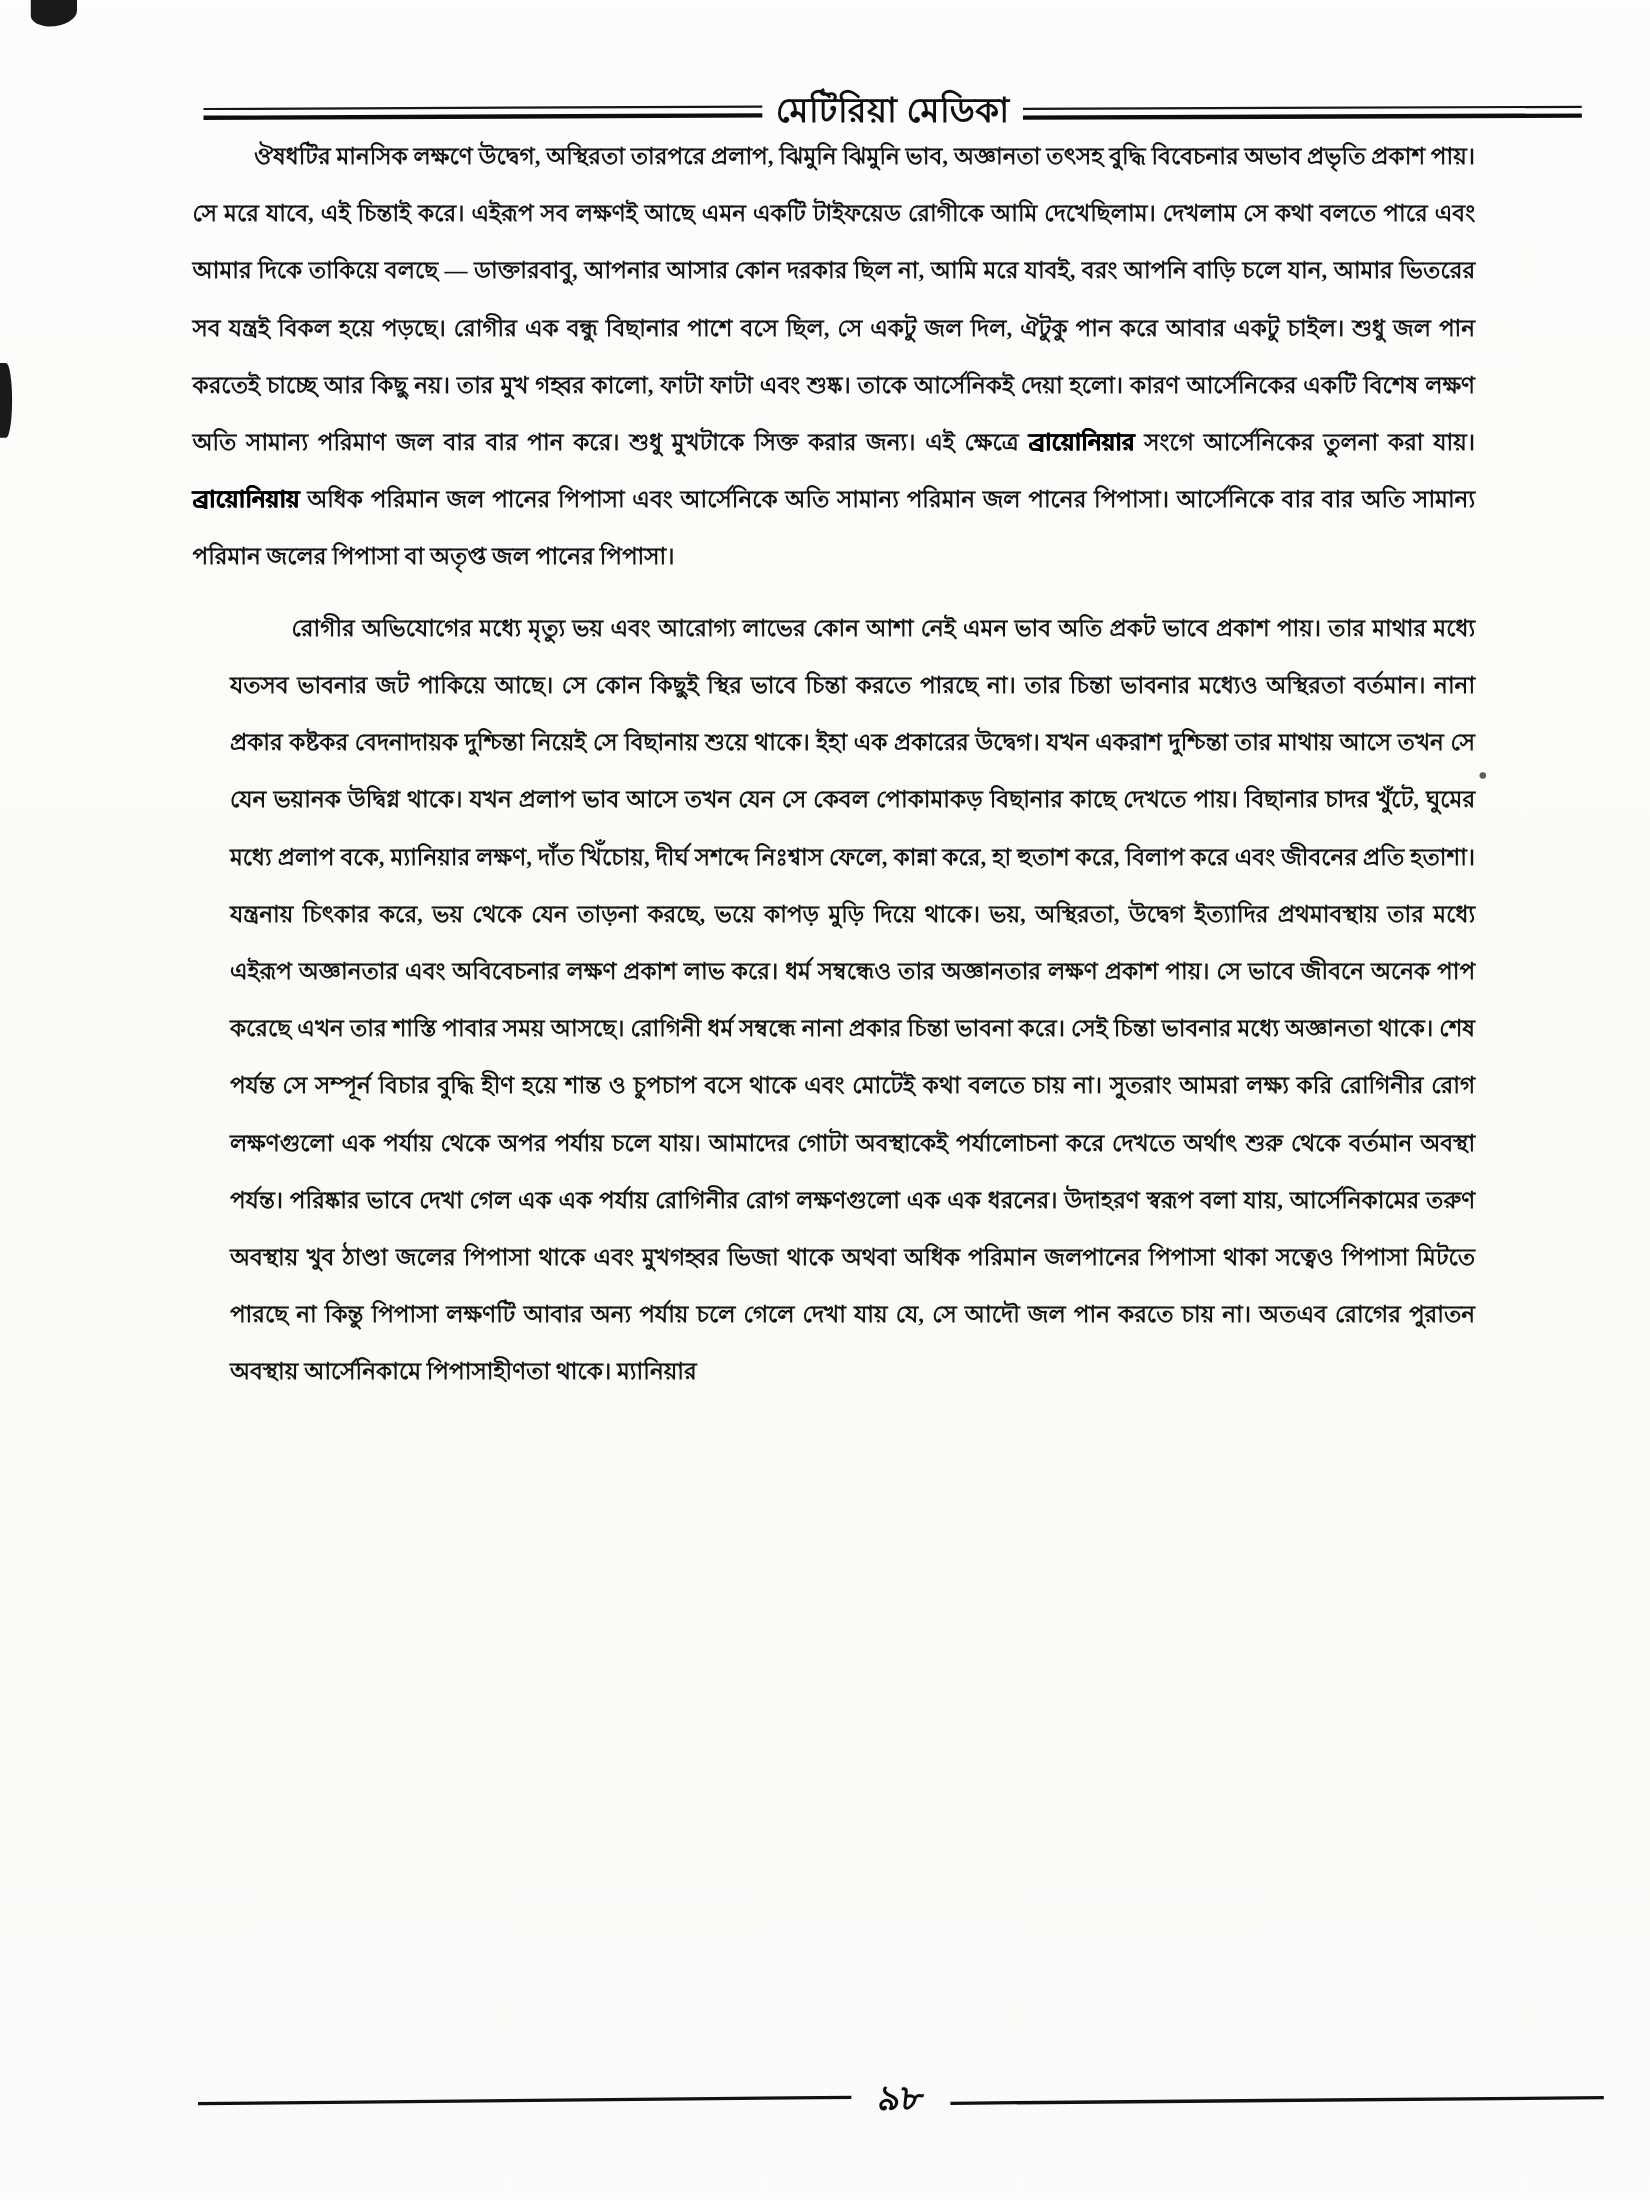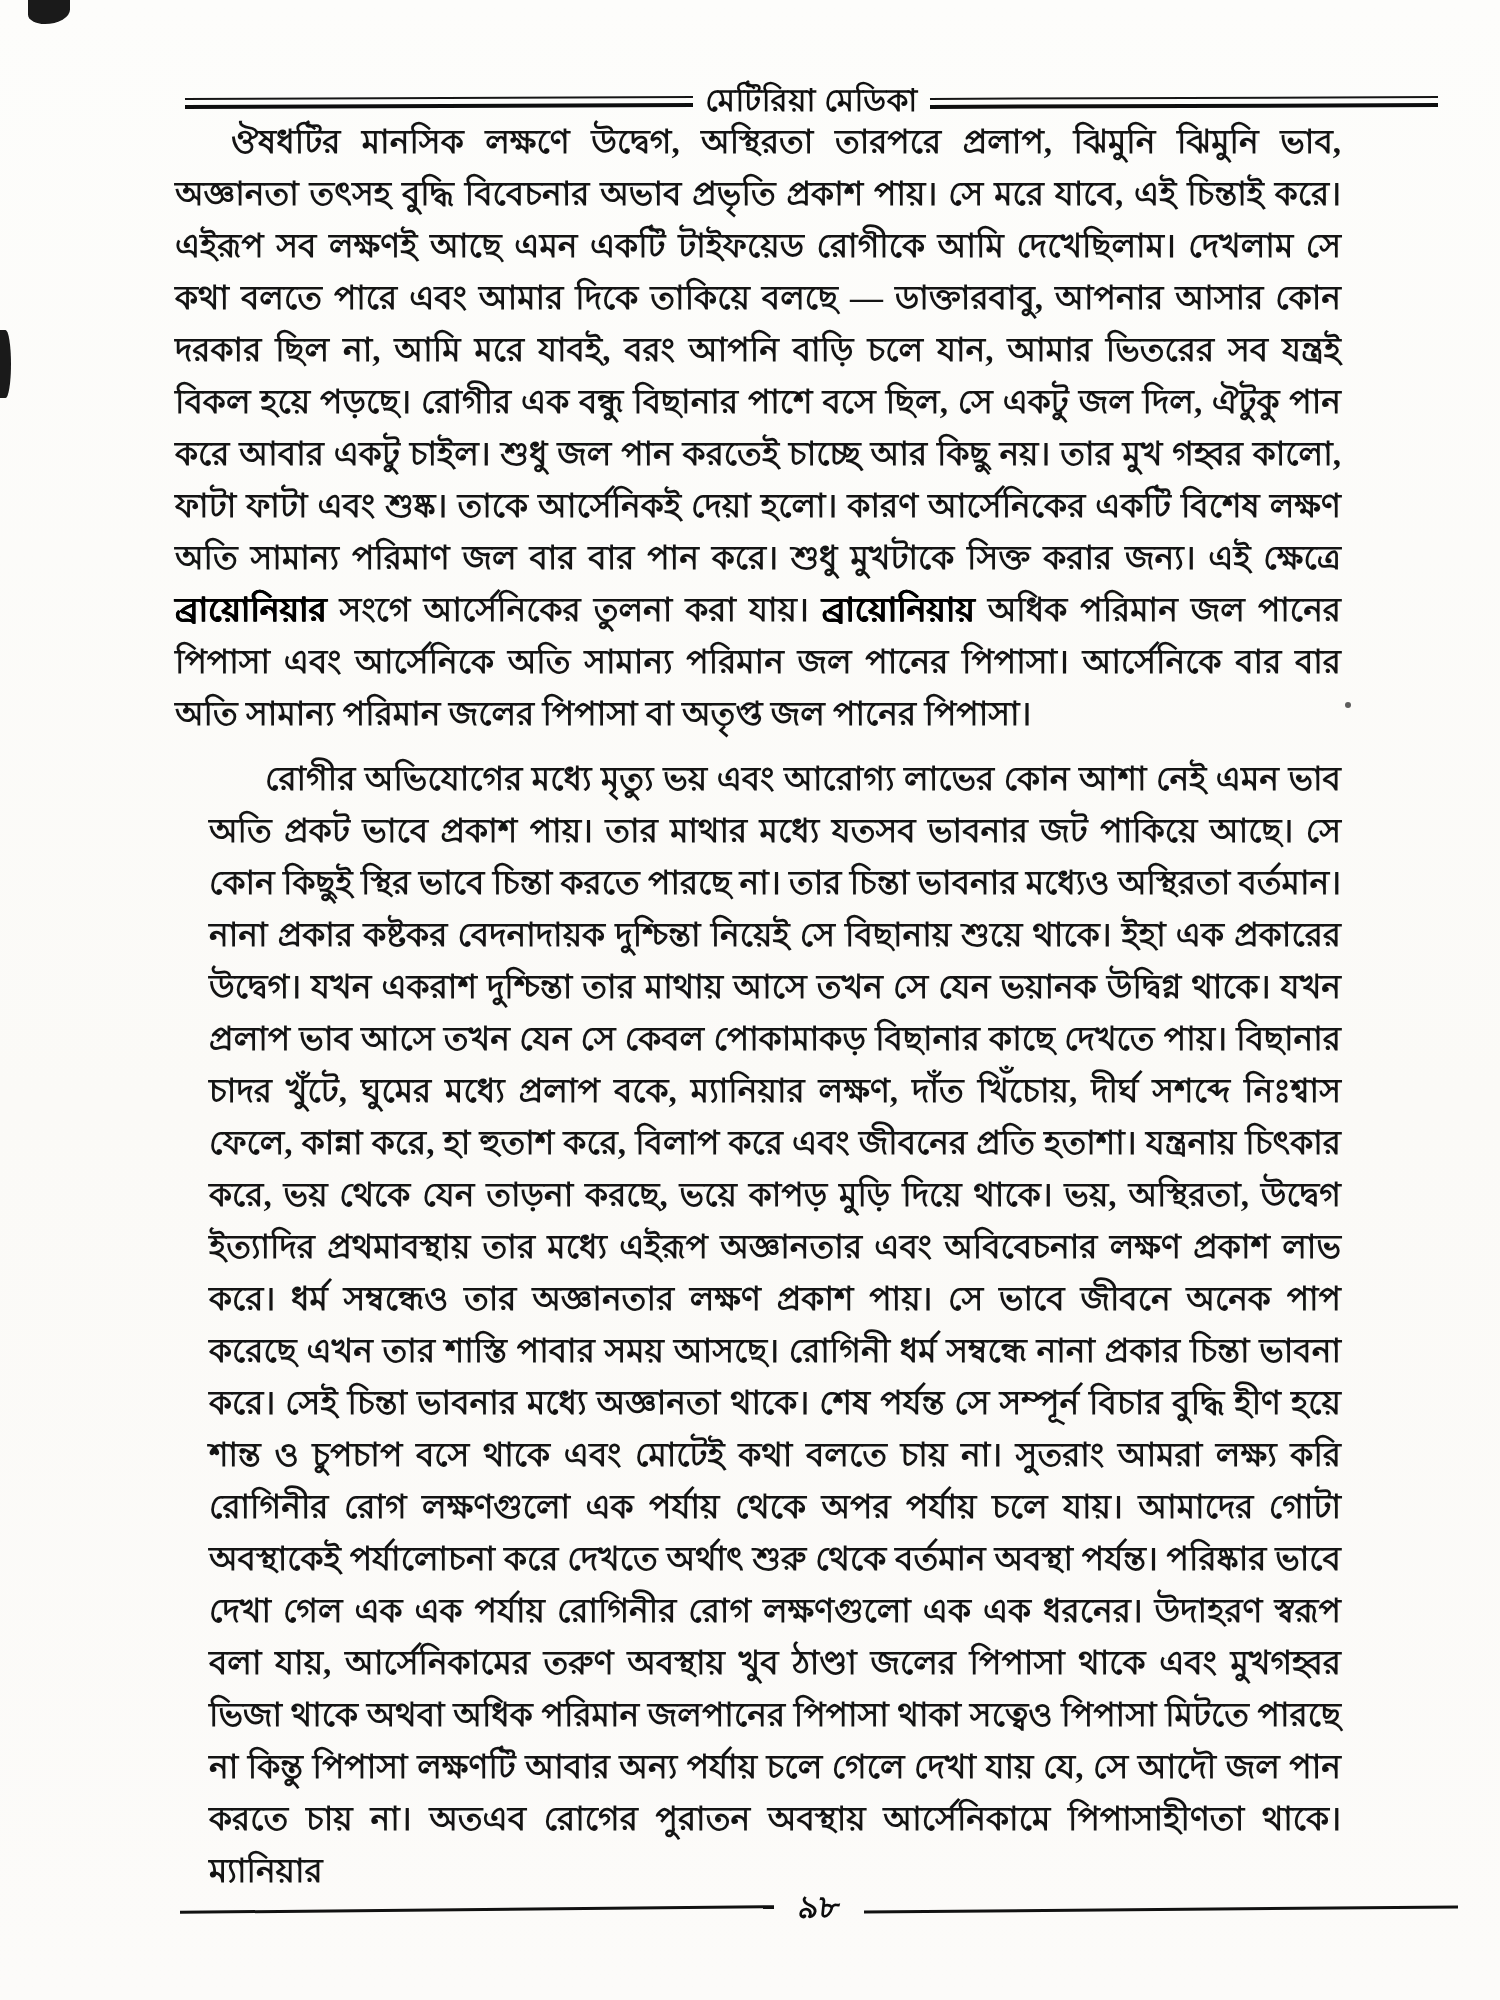--- a/index.html
+++ b/index.html
@@ -36,21 +36,21 @@
     font-weight: bold;
     letter-spacing: 0.5px;
     white-space: nowrap;
     color: #101010;
   }
   
   .body-text {
     position: absolute;
     top: 116px; left: 175px;
     width: 1166px;
-    font-size: 33px;
+    font-size: 21px;
     line-height: 52px;
     font-weight: bold;
     text-align: justify;
     color: #141414;
   }
   .body-text p { margin: 0; text-indent: 56px; }
   .body-text p + p { margin-top: 13px; margin-left: 34px; }
   .hl {
     color: #000;
     text-shadow: 0.6px 0 0 #000, -0.3px 0 0 #000;

